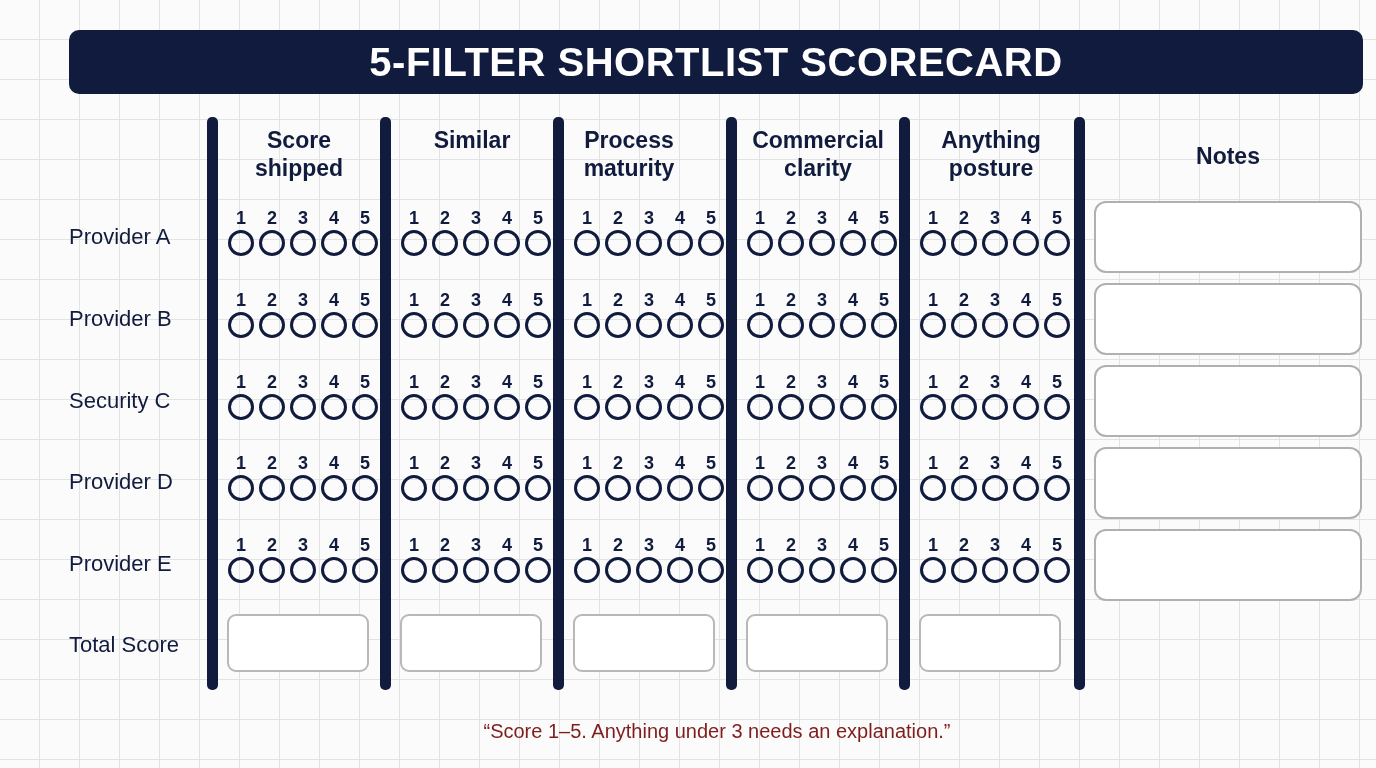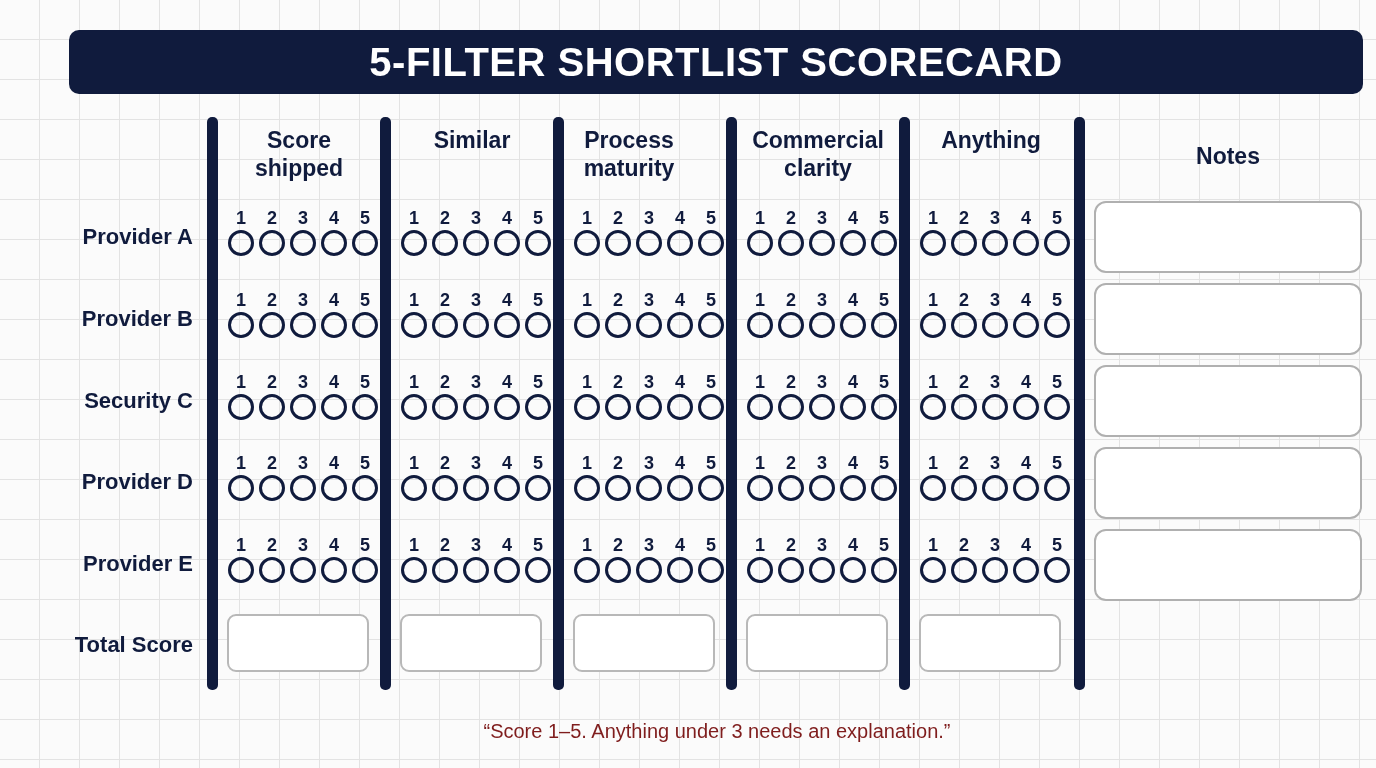--- a/index.html
+++ b/index.html
@@ -75,26 +75,26 @@
     font-weight: bold;
     line-height: 28px;
   }
   .col-header.single-line {
     top: 142px;
   }
 
   
   .row-label {
     position: absolute;
-    left: 24px;
+    left: 40px;
     width: 140px;
-    text-align: right;
+    text-align: left;
     color: #101b3d;
     font-size: 22px;
-    font-weight: bold;
+    font-weight: normal;
     white-space: nowrap;
   }
 
   
   .scale-group {
     position: absolute;
     width: 150px;
     height: 50px;
   }
   .scale-numbers {
@@ -184,20 +184,21 @@
   <div class="col-header" style="left:516px">
     <div>Process</div>
     <div>maturity</div>
   </div>
   <div class="col-header" style="left:705px">
     <div>Commercial</div>
     <div>clarity</div>
   </div>
   <div class="col-header" style="left:878px">
     <div>Anything</div>
+    <div>posture</div>
   </div>
   <div class="col-header single-line" style="left:1115px">
     <div>Notes</div>
   </div>
 
   <div class="row-label" style="top:224px">Provider A</div>
   <div class="row-label" style="top:306px">Provider B</div>
   <div class="row-label" style="top:388px">Security C</div>
   <div class="row-label" style="top:469px">Provider D</div>
   <div class="row-label" style="top:551px">Provider E</div>

